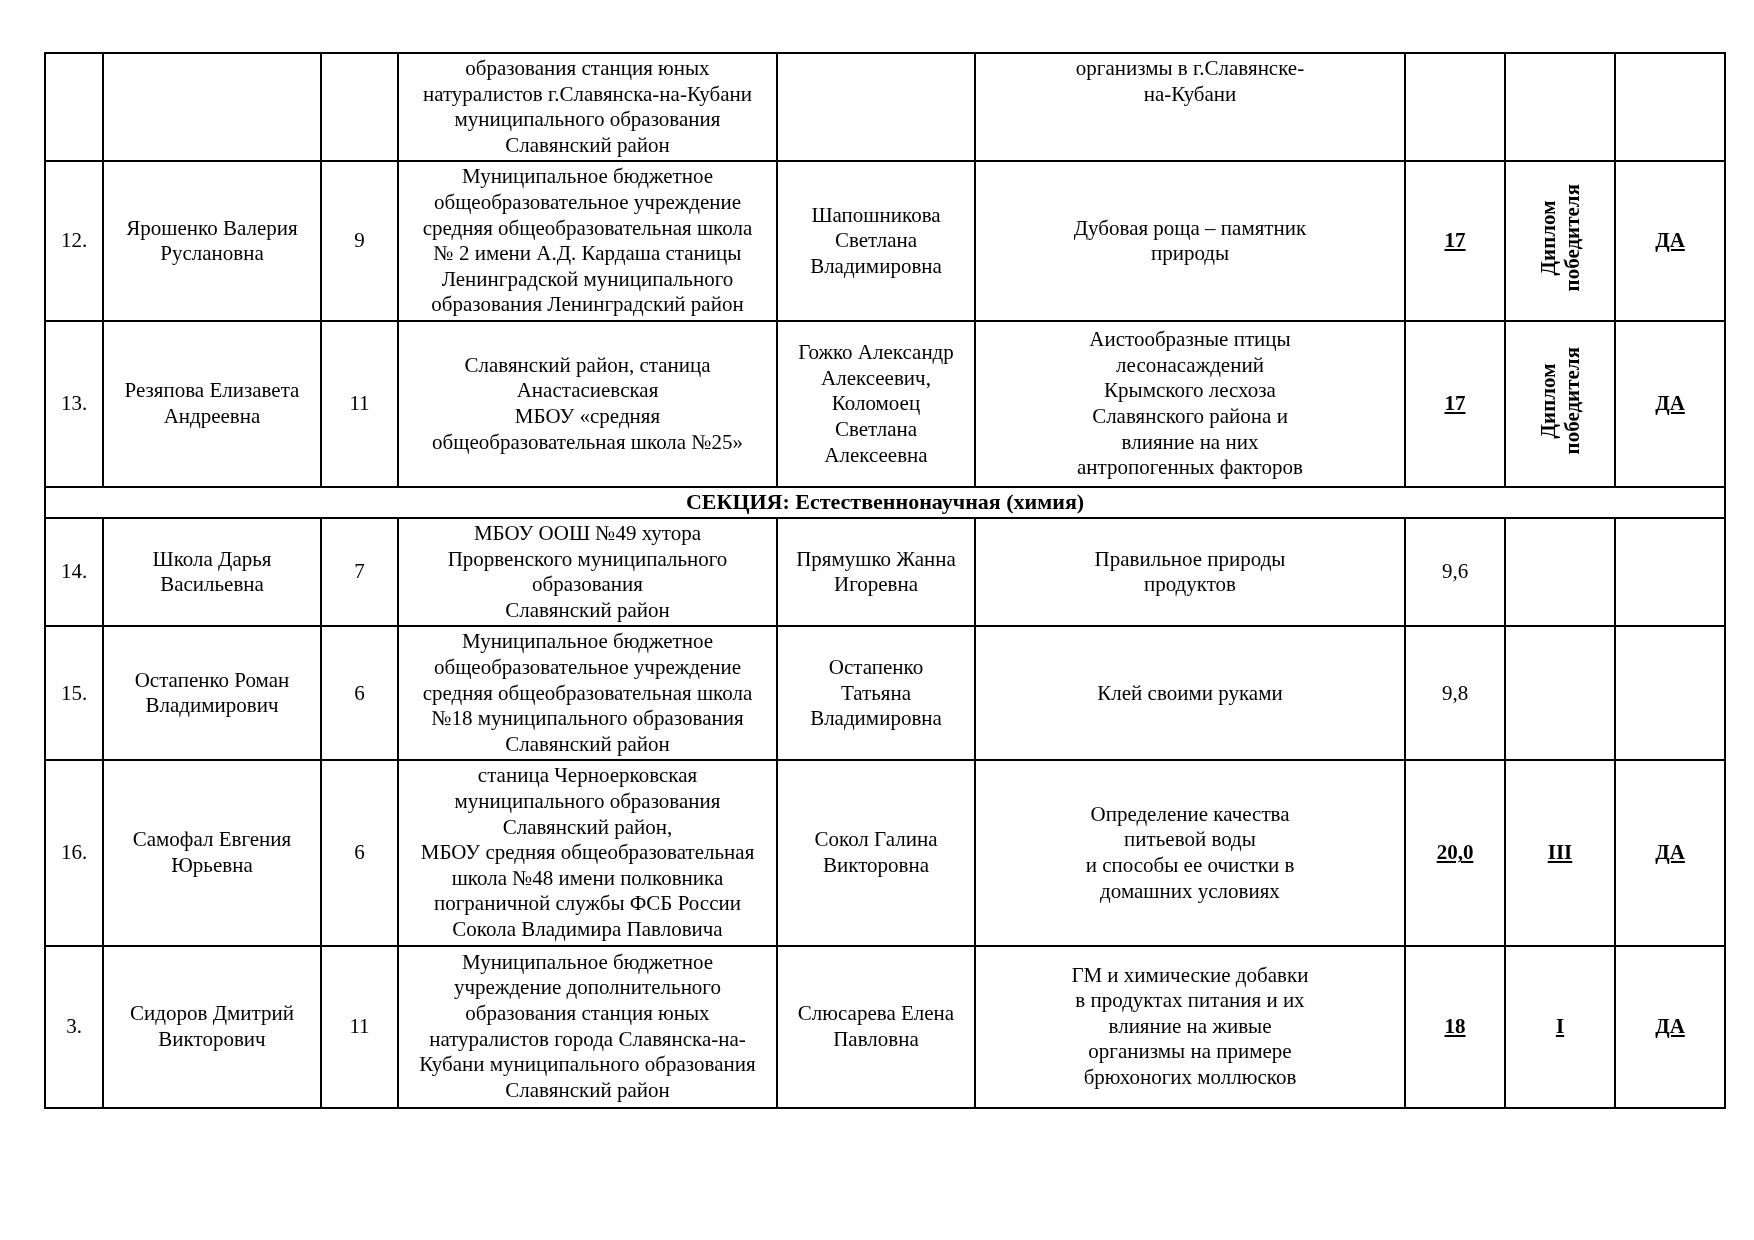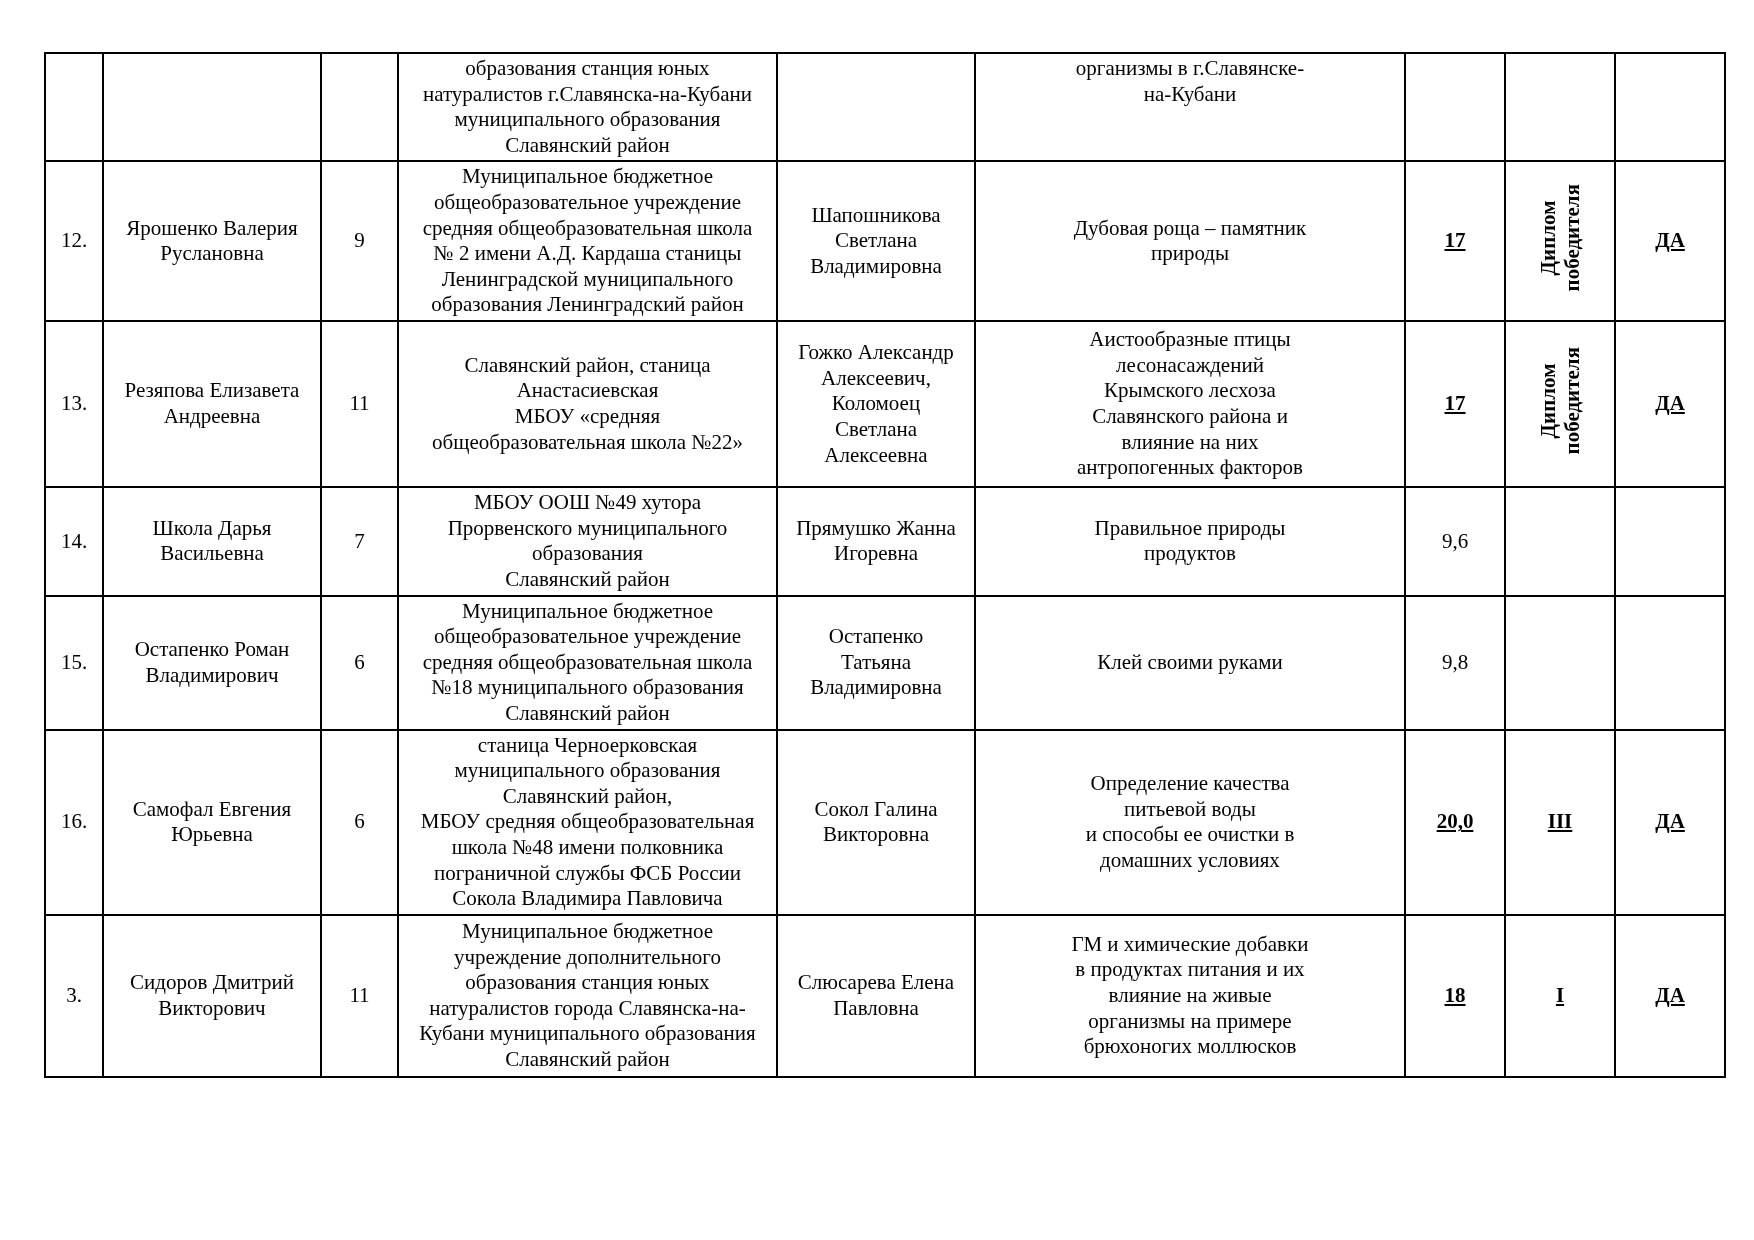--- a/index.html
+++ b/index.html
@@ -105,38 +105,41 @@
   </tr>
 
   <tr style="height:166px">
     <td>13.</td>
     <td>Резяпова Елизавета
 Андреевна</td>
     <td>11</td>
     <td>Славянский район, станица
 Анастасиевская
 МБОУ «средняя
-общеобразовательная школа №22»</td>
+общеобразовательная школа №25»</td>
     <td>Гожко Александр
 Алексеевич,
 Коломоец
 Светлана
 Алексеевна</td>
     <td>Аистообразные птицы
 лесонасаждений
 Крымского лесхоза
 Славянского района и
 влияние на них
 антропогенных факторов</td>
     <td class="b">17</td>
     <td><span class="vert">Диплом
 победителя</span></td>
     <td class="b">ДА</td>
   </tr>
 
+  <tr class="section-row" style="height:30px">
+    <td colspan="9">СЕКЦИЯ: Естественнонаучная (химия)</td>
+  </tr>
 
   <tr style="height:100px">
     <td>14.</td>
     <td>Школа Дарья
 Васильевна</td>
     <td>7</td>
     <td>МБОУ ООШ №49 хутора
 Прорвенского муниципального
 образования
 Славянский район</td>

